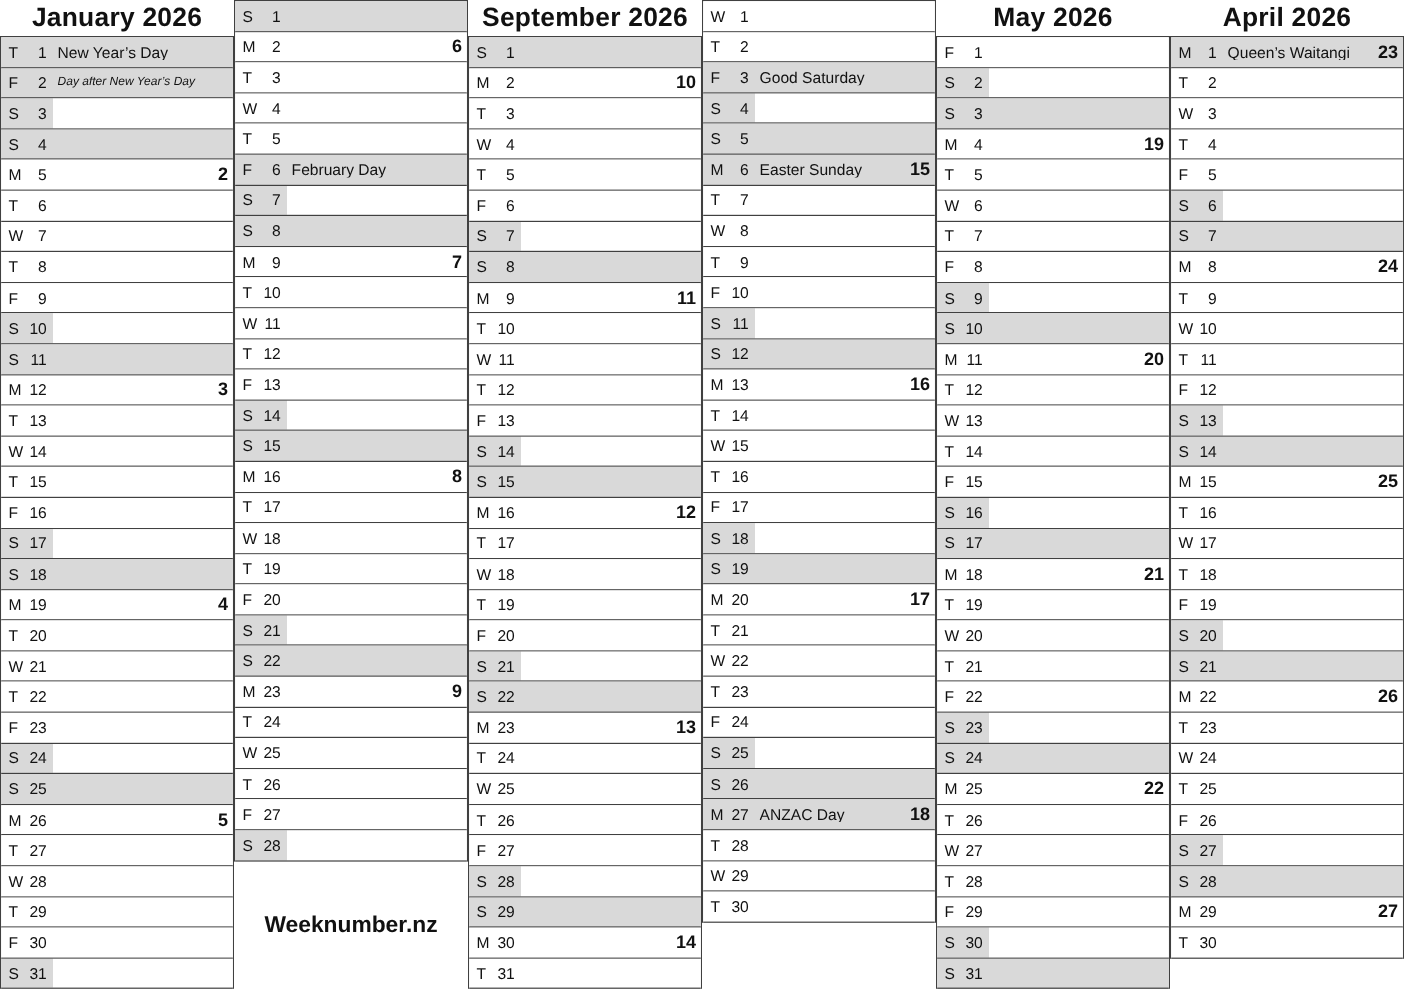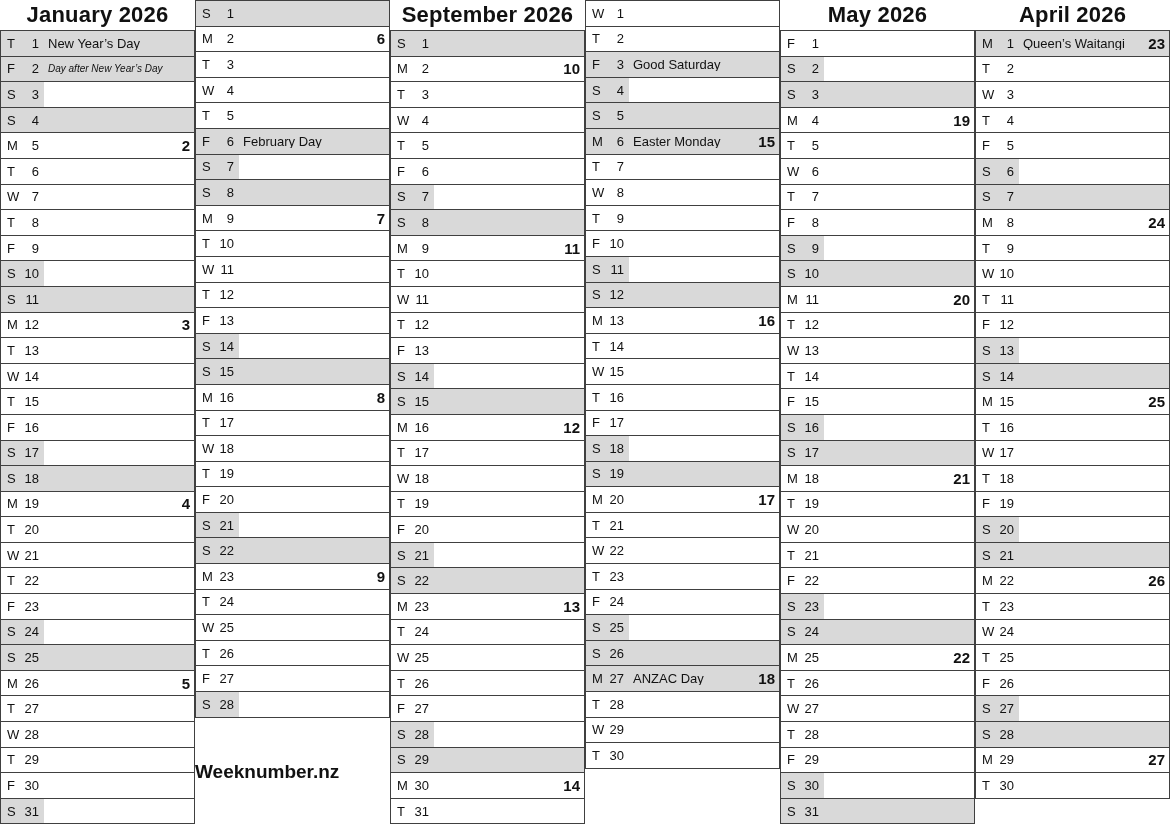--- a/index.html
+++ b/index.html
@@ -30,21 +30,21 @@
     display:flex;align-items:center;
     font-size:13px;line-height:1;background:#ffffff;
   }
   .day-row.hl-full{background:var(--hl);}
   .day-row.hl-left{background:linear-gradient(to right,var(--hl) 0,var(--hl) 43px,#ffffff 43px);}
   .dl{flex:0 0 15px;margin-left:6px;}
   .dn{flex:0 0 17px;text-align:right;}
   .hol{flex:1 1 auto;margin-left:9px;white-space:nowrap;overflow:hidden;}
   .hol.small{font-size:10px;font-style:italic;}
   .wk{flex:0 0 auto;font-weight:700;font-size:15px;margin-right:4px;}
-  .month-footer{flex:1 1 auto;display:flex;align-items:center;}
+  .month-footer{flex:1 1 auto;display:flex;align-items:center;justify-content:center;}
   .brand{font-weight:700;font-size:19px;}
 </style>
 </head>
 <body>
 
 <div class="calendar" id="calendar">
     <div class="month">
     <div class="month-title">January 2026</div>
     <div class="month-table">
         <div class="day-row hl-full">
@@ -631,21 +631,21 @@
   </div>
         <div class="day-row hl-full">
     <span class="dl">S</span>
     <span class="dn">5</span>
     <span class="hol"></span>
     <span class="wk"></span>
   </div>
         <div class="day-row hl-full">
     <span class="dl">M</span>
     <span class="dn">6</span>
-    <span class="hol">Easter Monday</span>
+    <span class="hol">Easter Sunday</span>
     <span class="wk">15</span>
   </div>
         <div class="day-row">
     <span class="dl">T</span>
     <span class="dn">7</span>
     <span class="hol"></span>
     <span class="wk"></span>
   </div>
         <div class="day-row">
     <span class="dl">W</span>

